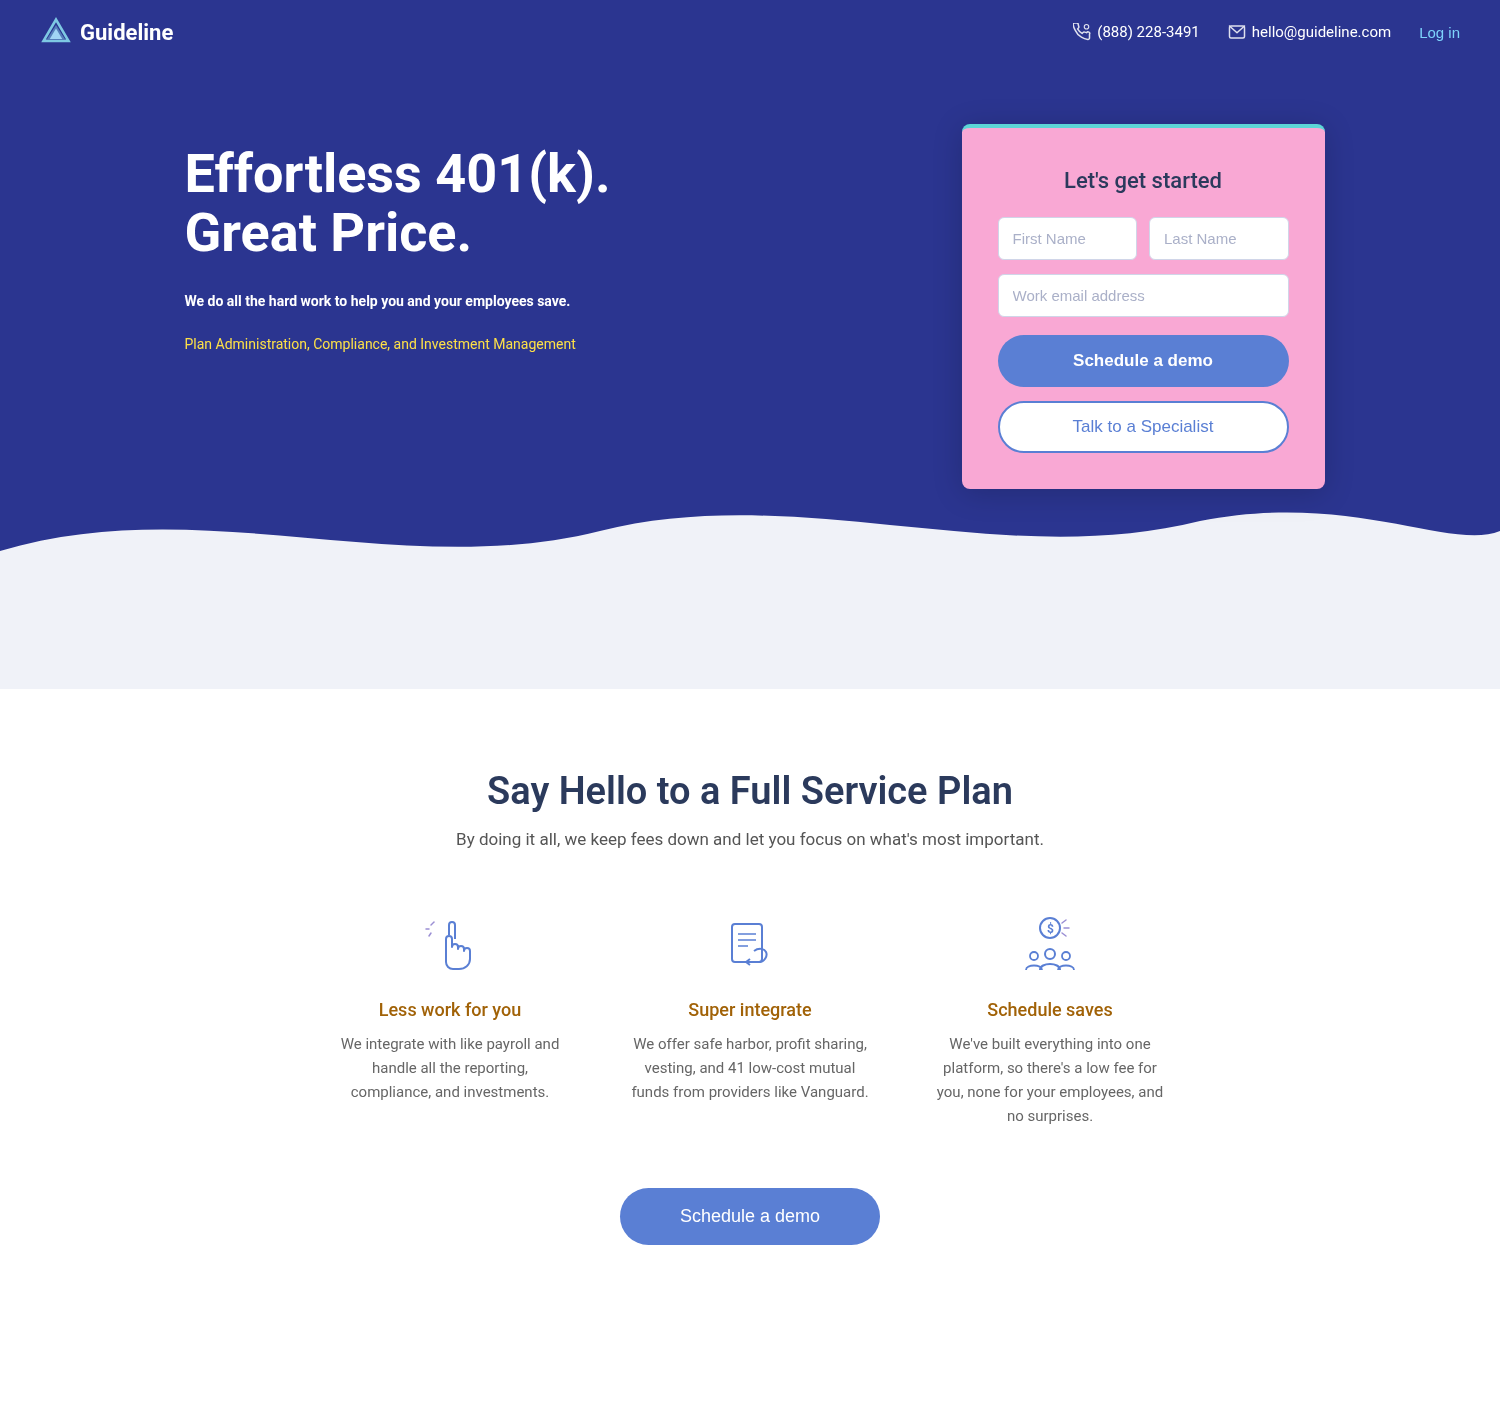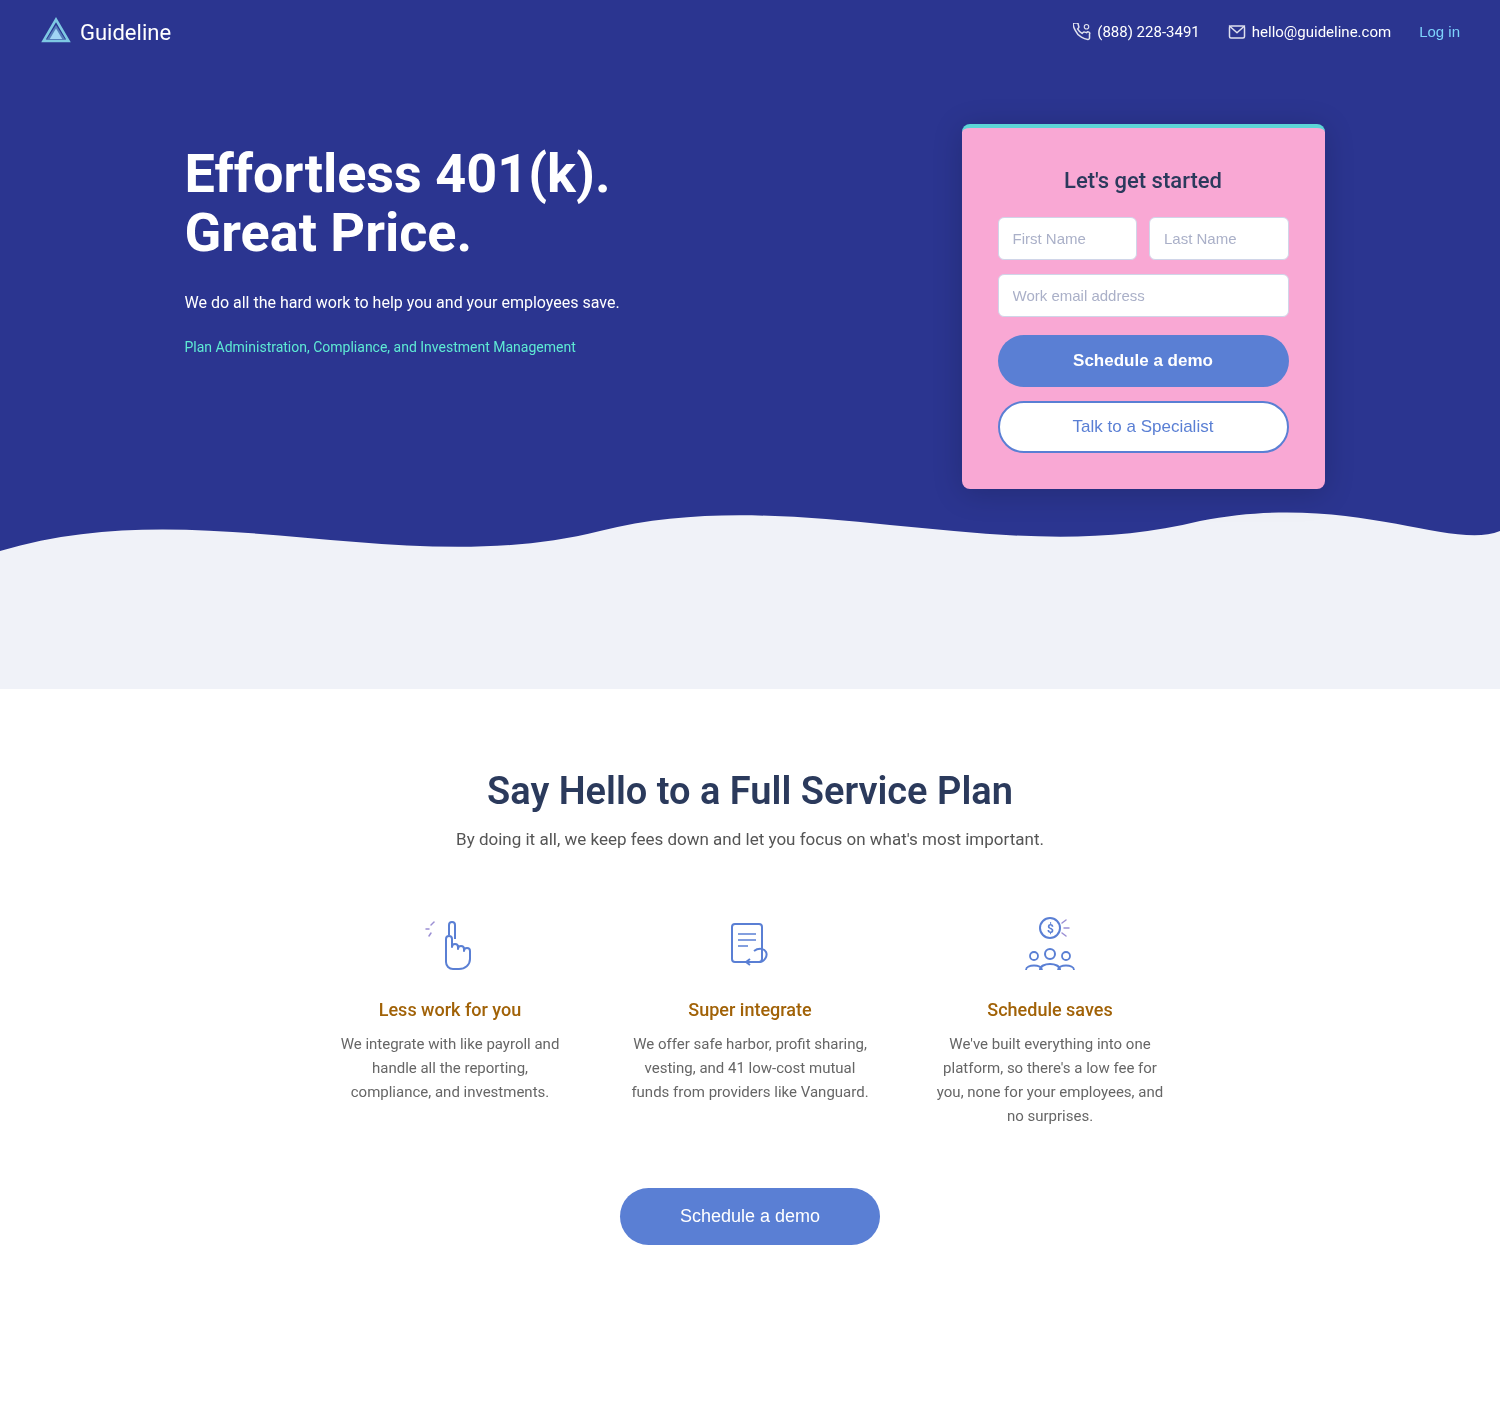--- a/index.html
+++ b/index.html
@@ -15,29 +15,29 @@
       height: 64px;
       position: relative;
       z-index: 10;
     }
     .logo-area {
       display: flex;
       align-items: center;
       gap: 8px;
       color: #fff;
       font-size: 22px;
-      font-weight: 400;
+      font-weight: 700;
     }
     .logo-icon {
       width: 32px;
       height: 32px;
     }
     .header-right {
       display: flex;
-      align-items: flex-start;
+      align-items: flex-end;
       gap: 28px;
     }
     .header-contact {
       display: flex;
       align-items: center;
       gap: 6px;
       color: #fff;
       font-size: 15px;
       text-decoration: none;
     }
@@ -68,27 +68,27 @@
     }
     .hero-title {
       color: #fff;
       font-size: 54px;
       font-weight: 700;
       line-height: 1.1;
       margin-bottom: 28px;
     }
     .hero-subtitle {
       color: #fff;
-      font-size: 16px;
+      font-size: 14px;
       line-height: 1.5;
       margin-bottom: 24px;
-      font-weight: 400;
+      font-weight: 700;
     }
     .hero-tagline {
-      color: #5eead4;
+      color: #fde047;
       font-size: 14px;
     }
 
     
     .wave-container {
       position: absolute;
       bottom: -2px;
       left: 0;
       width: 100%;
       overflow: hidden;

